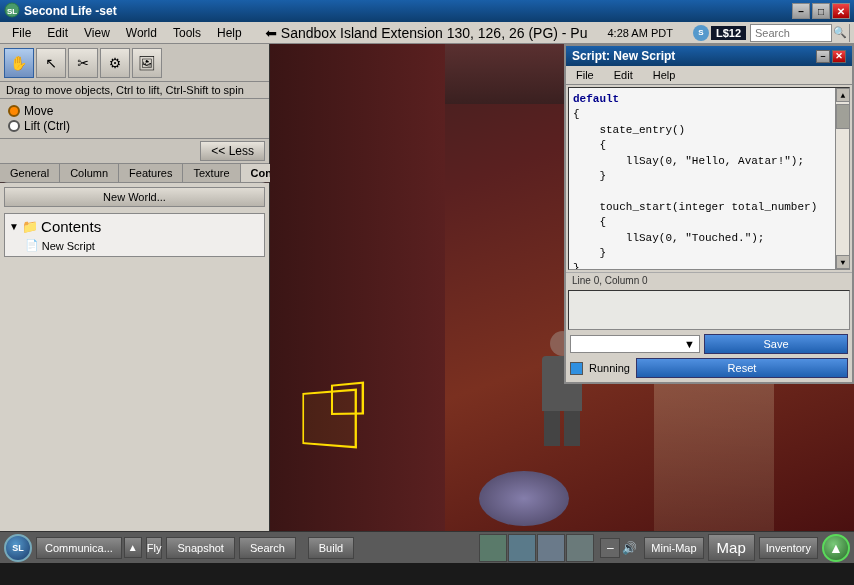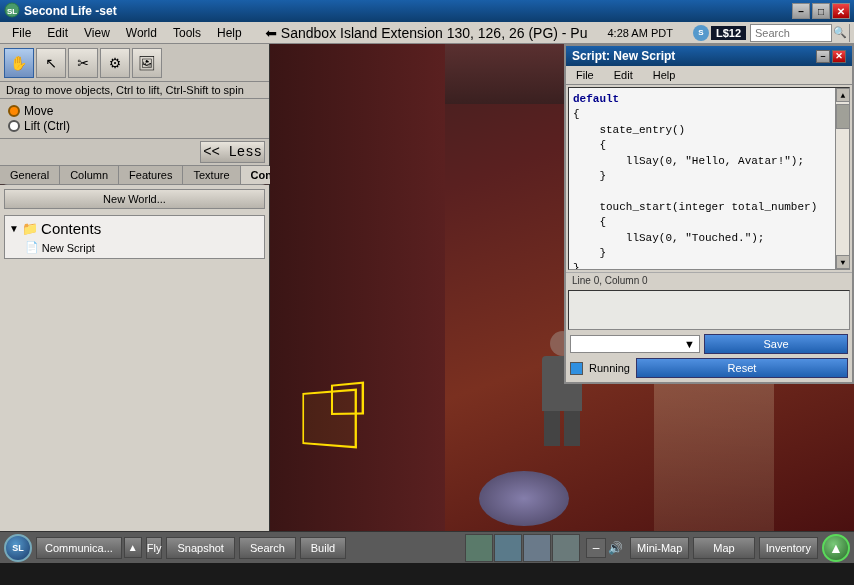--- a/index.html
+++ b/index.html
@@ -320,21 +320,21 @@
         <span class="radio-dot selected"></span>
         <span>Move</span>
       </div>
       <div class="radio-row">
         <span class="radio-dot"></span>
         <span>Lift (Ctrl)</span>
       </div>
     </div>
 
     <div style="background:#c8c4bc;display:flex;justify-content:flex-end;padding:2px 4px;border-bottom:1px solid #888;">
-      <button class="less-btn" style="background:linear-gradient(to bottom,#e8e4dc,#b0aca4);border:1px solid #888;padding:2px 2px;font-size:14px;cursor:pointer;font-family:Liberation Mono, monospace;">&lt;&lt; Less</button>
+      <button class="less-btn" style="background:linear-gradient(to bottom,#e8e4dc,#b0aca4);border:1px solid #888;padding:2px 10px;font-size:12px;cursor:pointer;">&lt;&lt; Less</button>
     </div>
 
     <div id="tabs" style="background:#c8c4bc;display:flex;border-bottom:1px solid #888;">
       <span class="tab">General</span>
       <span class="tab">Column</span>
       <span class="tab">Features</span>
       <span class="tab">Texture</span>
       <span class="tab active">Content</span>
     </div>
 
@@ -447,34 +447,34 @@
 
   <button class="taskbar-btn" style="background:linear-gradient(to bottom,#8a8a8a,#5a5a5a);border:1px solid #444;color:white;padding:4px 8px;font-size:11px;cursor:pointer;">Communica...</button>
   <span class="taskbar-arrow" style="background:linear-gradient(to bottom,#8a8a8a,#5a5a5a);border:1px solid #444;color:white;padding:4px 3px;font-size:10px;cursor:pointer;">▲</span>
 
   <button class="taskbar-btn" style="background:linear-gradient(to bottom,#8a8a8a,#5a5a5a);border:1px solid #444;color:white;padding:4px 0;font-size:11px;cursor:pointer;margin-left:2px;">Fly</button>
 
   <button class="taskbar-btn" style="background:linear-gradient(to bottom,#8a8a8a,#5a5a5a);border:1px solid #444;color:white;padding:4px 10px;font-size:11px;cursor:pointer;margin-left:2px;">Snapshot</button>
 
   <button class="taskbar-btn" style="background:linear-gradient(to bottom,#8a8a8a,#5a5a5a);border:1px solid #444;color:white;padding:4px 10px;font-size:11px;cursor:pointer;margin-left:2px;">Search</button>
 
-  <button class="taskbar-btn" style="background:linear-gradient(to bottom,#8a8a8a,#5a5a5a);border:1px solid #444;color:white;padding:4px 10px;font-size:11px;cursor:pointer;margin-left:2px;">Build</button>
+  <button class="taskbar-btn" style="background:linear-gradient(to bottom,#8a8a8a,#5a5a5a);border:1px solid #444;color:white;padding:4px 10px;font-size:11px;cursor:pointer;margin-left:10px;">Build</button>
 
   <div style="flex:1;"></div>
 
   <div style="display:flex;gap:1px;margin-right:4px;">
     <div style="width:28px;height:28px;background:#5a7a6a;border:1px solid #444;"></div>
     <div style="width:28px;height:28px;background:#5a7a8a;border:1px solid #444;"></div>
     <div style="width:28px;height:28px;background:#6a7a8a;border:1px solid #444;"></div>
     <div style="width:28px;height:28px;background:#6a7a7a;border:1px solid #444;"></div>
   </div>
 
   <div style="display:flex;align-items:center;gap:2px;margin-right:4px;">
     <div style="width:20px;height:20px;background:#666;border:1px solid #444;display:flex;align-items:center;justify-content:center;color:white;font-size:12px;cursor:pointer;">–</div>
     <div style="width:16px;height:20px;display:flex;align-items:center;justify-content:center;color:#aaa;font-size:12px;">🔊</div>
   </div>
 
   <button class="taskbar-btn" style="background:linear-gradient(to bottom,#8a8a8a,#5a5a5a);border:1px solid #444;color:white;padding:4px 6px;font-size:11px;cursor:pointer;margin-right:2px;">Mini-Map</button>
-  <button class="taskbar-btn" style="background:linear-gradient(to bottom,#8a8a8a,#5a5a5a);border:1px solid #444;color:white;padding:4px 19px;font-size:11px;cursor:pointer;margin-right:2px;">Map</button>
+  <button class="taskbar-btn" style="background:linear-gradient(to bottom,#8a8a8a,#5a5a5a);border:1px solid #444;color:white;padding:4px 8px;font-size:15px;cursor:pointer;margin-right:2px;">Map</button>
   <button class="taskbar-btn" style="background:linear-gradient(to bottom,#8a8a8a,#5a5a5a);border:1px solid #444;color:white;padding:4px 6px;font-size:11px;cursor:pointer;margin-right:2px;">Inventory</button>
 
   <div style="width:28px;height:28px;background:radial-gradient(circle at 40% 35%,#7aca7a,#2a6a2a);border-radius:50%;border:2px solid #5ada5a;display:flex;align-items:center;justify-content:center;color:white;font-size:14px;cursor:pointer;">▲</div>
 </div>
 
 </body></html>

